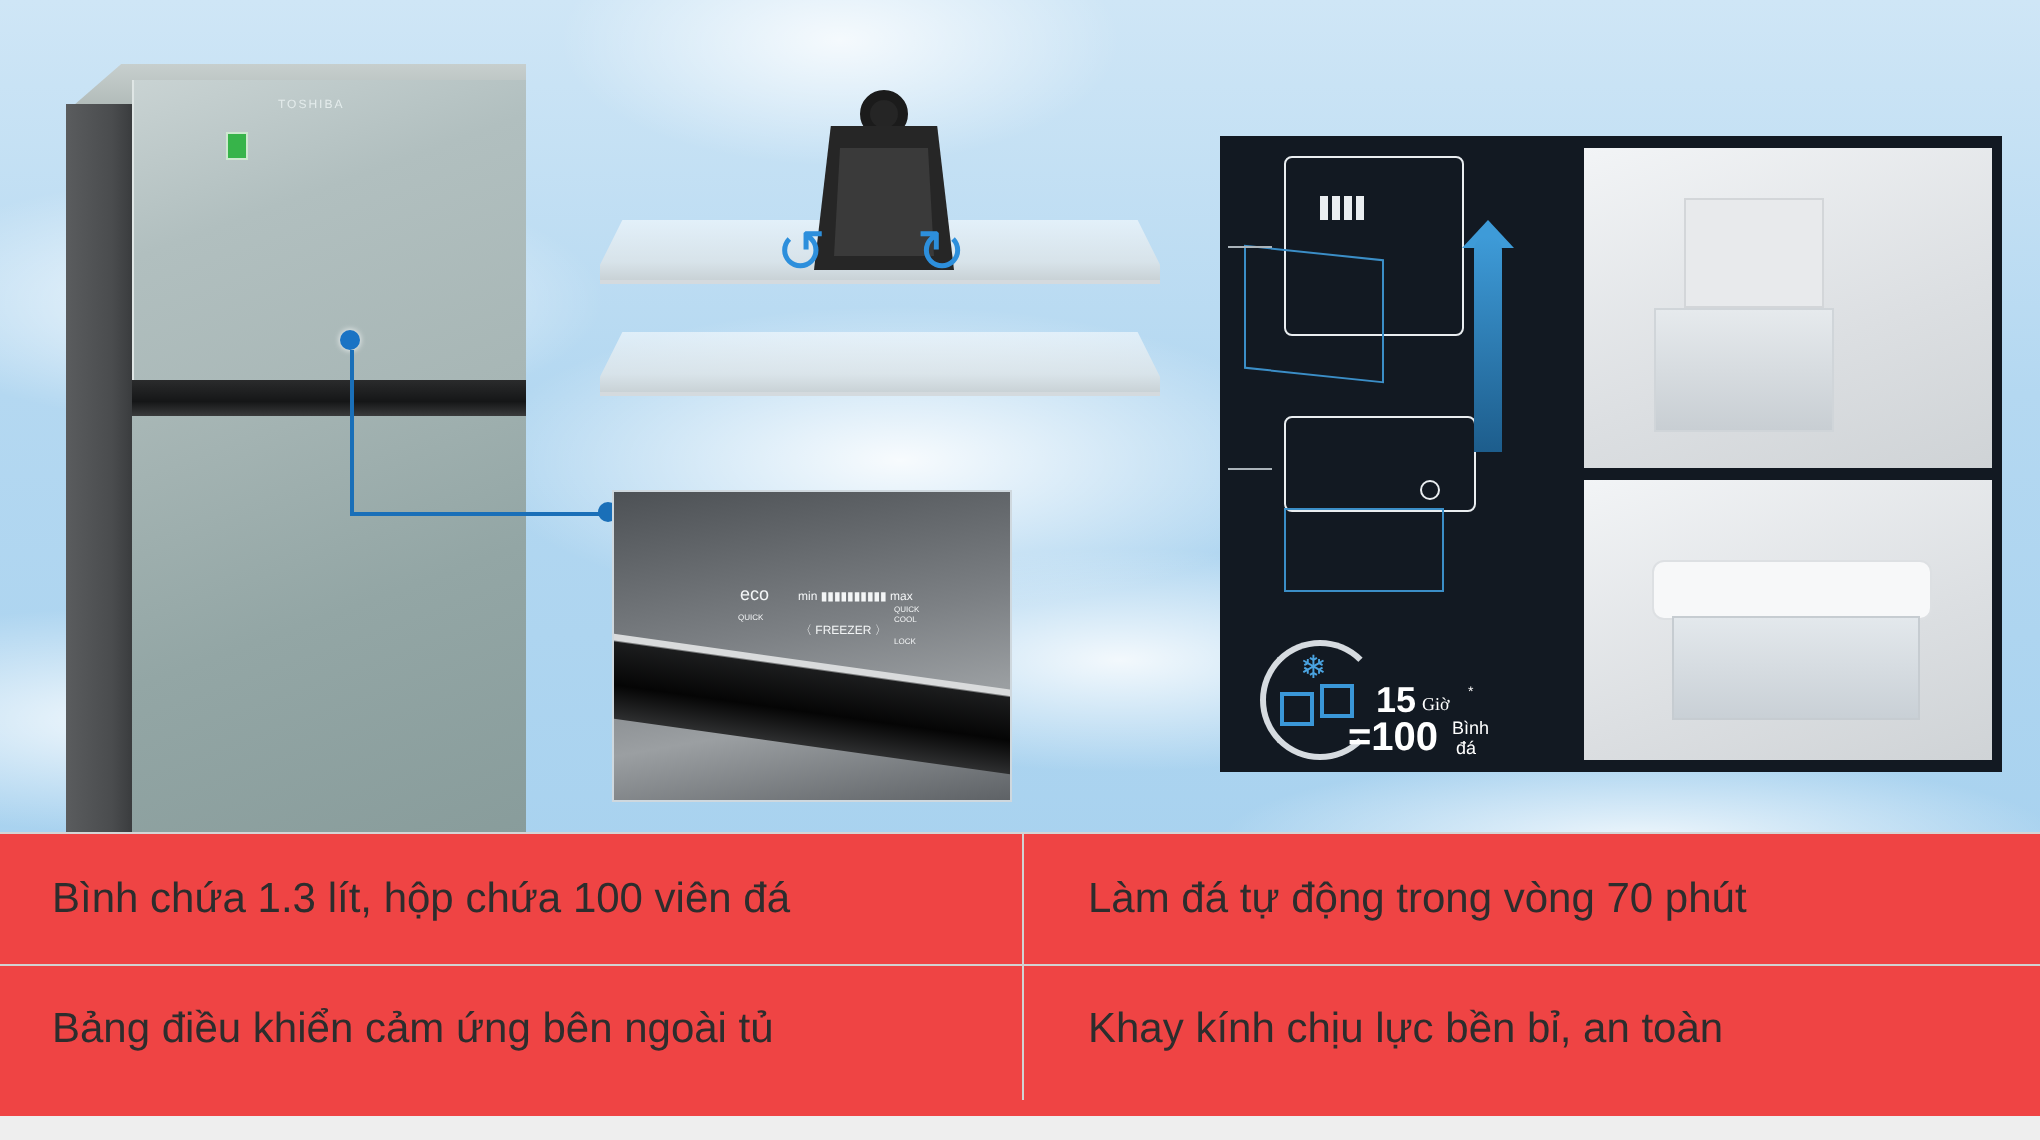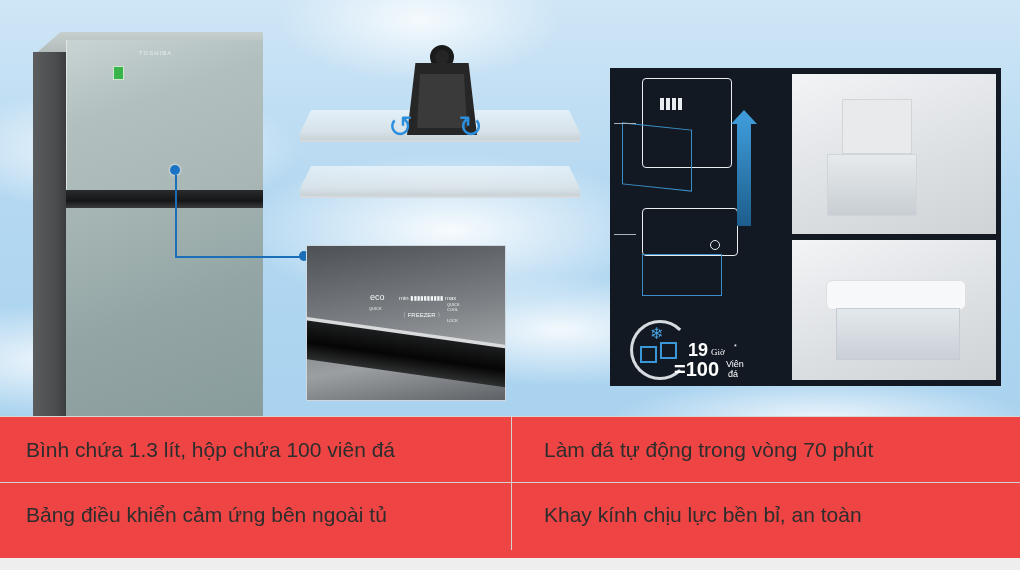--- a/index.html
+++ b/index.html
@@ -125,25 +125,25 @@
     </div>
   </div>
   <div class="up-arrow-head"></div>
   <div class="up-arrow"></div>
 
   <div class="badge">
     <div class="badge-circle"></div>
     <div class="badge-snow">❄</div>
     <div class="badge-cube" style="left:10px;top:26px;"></div>
     <div class="badge-cube" style="left:30px;top:22px;"></div>
-    <div class="badge-num" style="left:58px;top:20px;font-size:18px;">19</div>
+    <div class="badge-num" style="left:58px;top:20px;font-size:18px;">15</div>
     <div class="badge-unit" style="left:81px;top:28px;font-family:Liberation Serif, serif;">Giờ</div>
     <div class="badge-unit" style="left:104px;top:22px;font-size:7px;">*</div>
     <div class="badge-num" style="left:44px;top:38px;font-size:20px;">=100</div>
-    <div class="badge-unit" style="left:96px;top:40px;">Viên</div>
+    <div class="badge-unit" style="left:96px;top:40px;">Bình</div>
     <div class="badge-unit" style="left:98px;top:50px;">đá</div>
   </div>
 </div>
 
 <div class="features">
   <div class="feat-row r1">
     <div class="feat-cell c1">Bình chứa 1.3 lít, hộp chứa 100 viên đá</div>
     <div class="feat-cell c2">Làm đá tự động trong vòng 70 phút</div>
   </div>
   <div class="feat-row r2">

